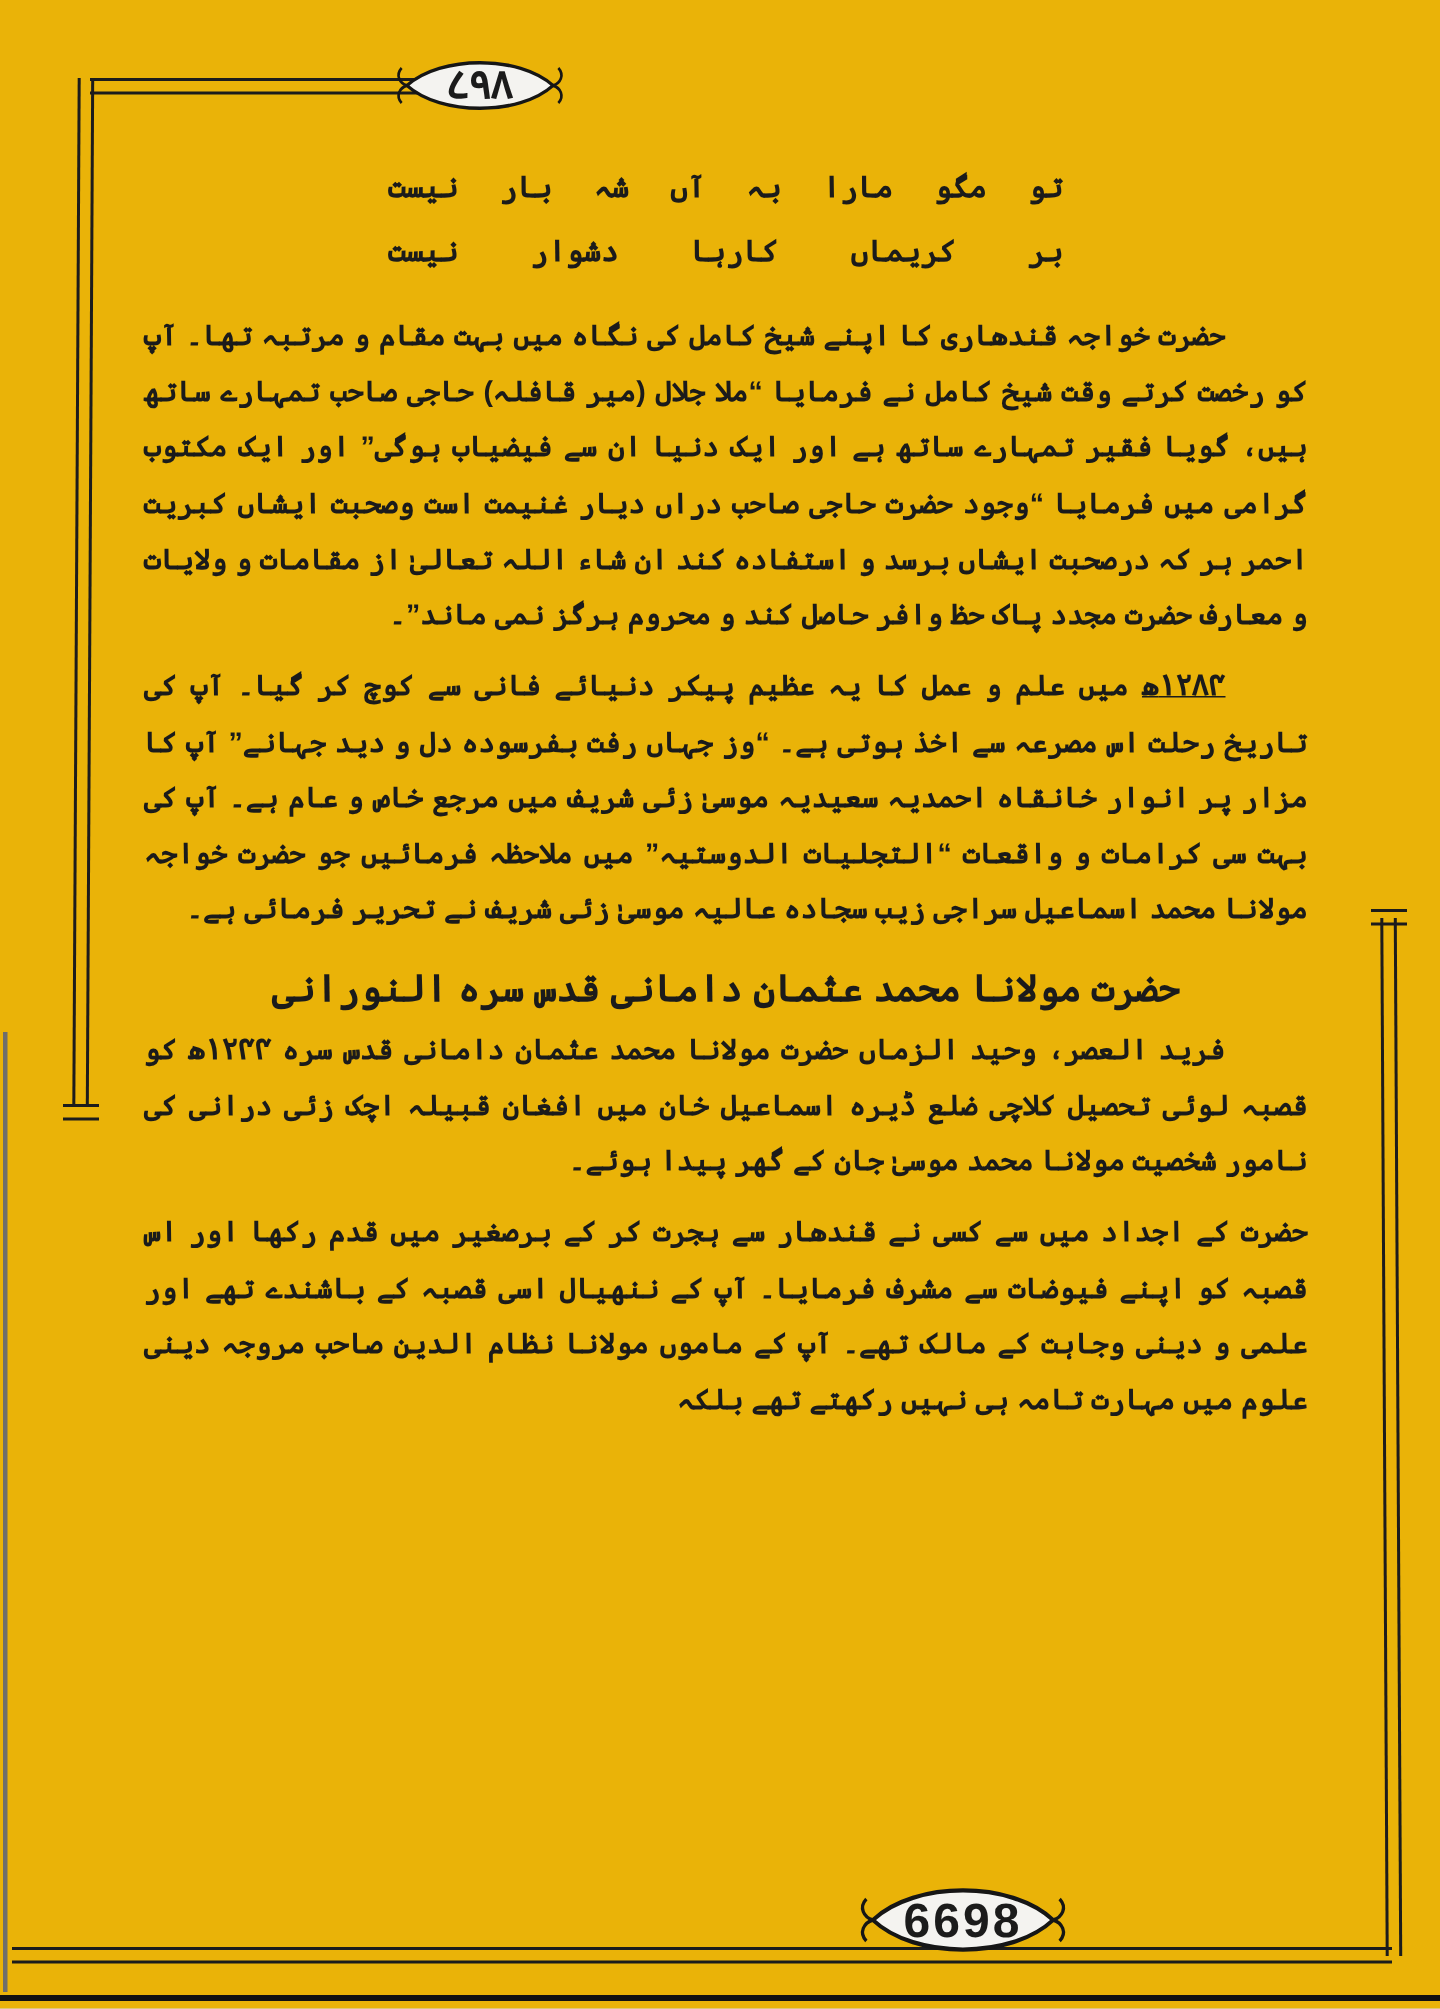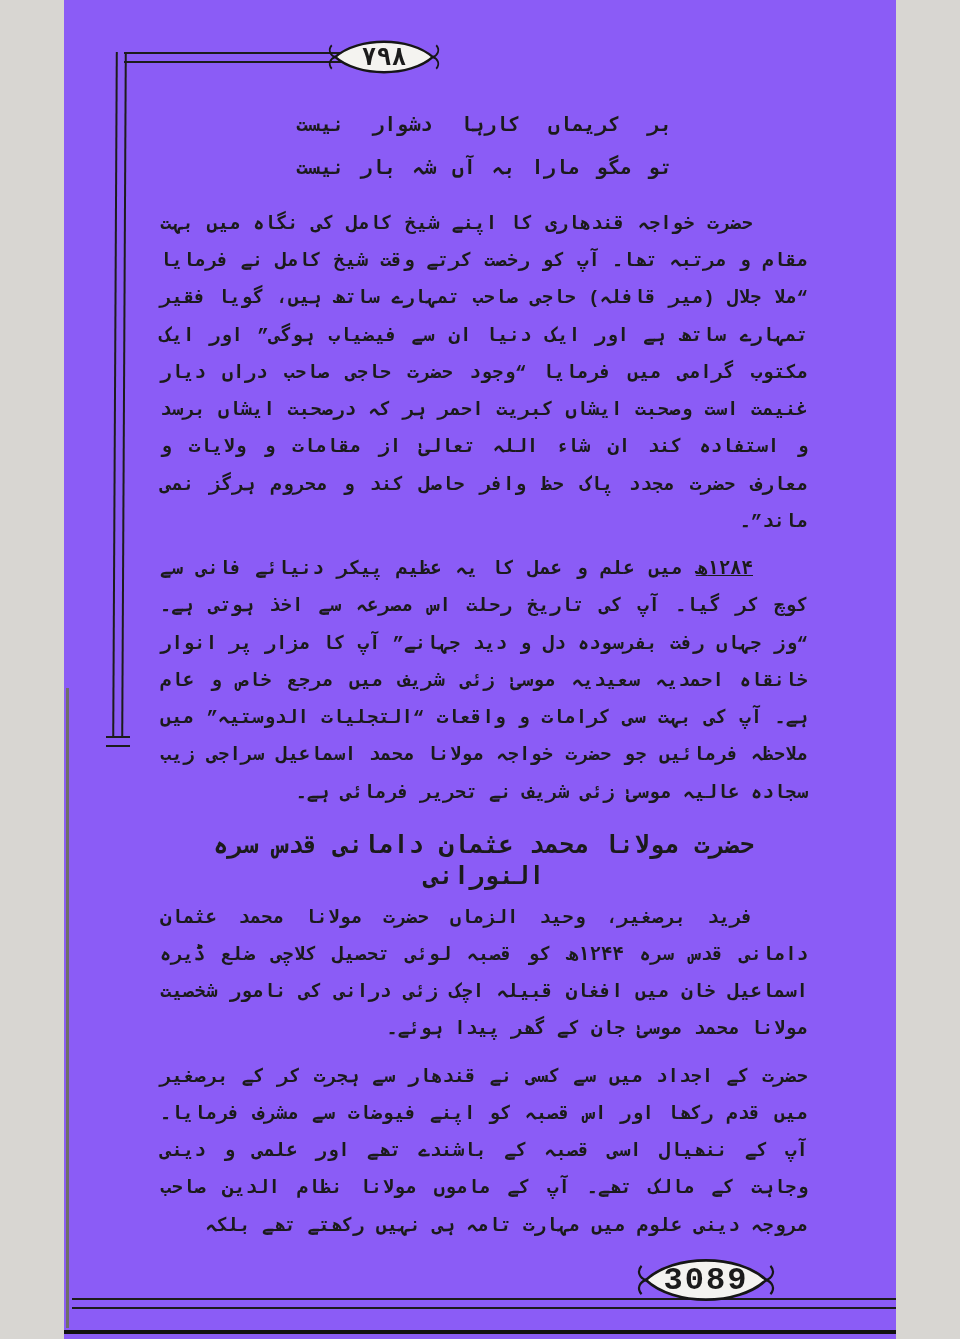--- a/index.html
+++ b/index.html
@@ -1,22 +1,22 @@
 <!DOCTYPE html>
 <html lang="ur" dir="rtl"><head>
 <meta charset="utf-8">
 <style>
   html,body{margin:0;padding:0;background:#d8d6d2;}
   .scan-page{
     position:relative;
-    width:832px;height:1339px;
+    width:960px;height:1339px;
     margin:0 auto;
-    background:#8b5cf6;
+    background:#eab308;
     overflow:hidden;
-    font-family:Liberation Mono, monospace;
+    font-family:Liberation Sans, sans-serif;
     color:#1b1b1b;
     direction:rtl;
   }
   
   .dbl-h{position:absolute;height:7px;border-top:2px solid #1c1c1c;border-bottom:2px solid #1c1c1c;}
   .dbl-v{position:absolute;width:7px;border-left:2px solid #1c1c1c;border-right:2px solid #1c1c1c;}
   .frame-top{top:52px;left:60px;width:250px;}          
   .frame-right{top:52px;left:50px;height:686px;transform:rotate(0.3deg);}
   .frame-right-cap{top:736px;left:42px;width:24px;}
   .frame-left{top:612px;left:922px;height:692px;transform:rotate(-0.3deg);}
@@ -86,34 +86,34 @@
   </div>
 
   <div class="cartouche cartouche-bottom">
     <svg viewBox="0 0 170 64" preserveAspectRatio="none">
       <path d="M16,32 C48,4 122,4 154,32 C122,60 48,60 16,32 Z" fill="#f4f3f0" stroke="#161616" stroke-width="3"></path>
       <path d="M16,32 c-7,-2 -11,-9 -5,-15" fill="none" stroke="#161616" stroke-width="2.5"></path>
       <path d="M16,32 c-7,2 -11,9 -5,15" fill="none" stroke="#161616" stroke-width="2.5"></path>
       <path d="M154,32 c7,-2 11,-9 5,-15" fill="none" stroke="#161616" stroke-width="2.5"></path>
       <path d="M154,32 c7,2 11,9 5,15" fill="none" stroke="#161616" stroke-width="2.5"></path>
     </svg>
-    <span class="num">3089</span>
+    <span class="num">6698</span>
   </div>
 
   <div class="text-col">
 
 
     <div class="couplet">
+      <div class="couplet-line">تو مگو مارا بہ آں شہ بار نیست</div>
       <div class="couplet-line">بر کریماں کارہا دشوار نیست</div>
-      <div class="couplet-line">تو مگو مارا بہ آں شہ بار نیست</div>
     </div>
 
     <p class="body-par indent">حضرت خواجہ قندھاری کا اپنے شیخ کامل کی نگاہ میں بہت مقام و مرتبہ تھا۔ آپ کو رخصت کرتے وقت شیخ کامل نے فرمایا “ملا جلال (میر قافلہ) حاجی صاحب تمہارے ساتھ ہیں، گویا فقیر تمہارے ساتھ ہے اور ایک دنیا ان سے فیضیاب ہوگی” اور ایک مکتوب گرامی میں فرمایا “وجود حضرت حاجی صاحب دراں دیار غنیمت است وصحبت ایشاں کبریت احمر ہر کہ درصحبت ایشاں برسد و استفادہ کند ان شاء اللہ تعالیٰ از مقامات و ولایات و معارف حضرت مجدد پاک حظ وافر حاصل کند و محروم ہرگز نمی ماند”۔</p>
 
     <p class="body-par indent"><span class="u">۱۲۸۴ھ</span><span> میں علم و عمل کا یہ عظیم پیکر دنیائے فانی سے کوچ کر گیا۔ آپ کی تاریخ رحلت اس مصرعہ سے اخذ ہوتی ہے۔ “وز جہاں رفت بفرسودہ دل و دید جہانے” آپ کا مزار پر انوار خانقاہ احمدیہ سعیدیہ موسیٰ زئی شریف میں مرجع خاص و عام ہے۔ آپ کی بہت سی کرامات و واقعات “التجلیات الدوستیہ” میں ملاحظہ فرمائیں جو حضرت خواجہ مولانا محمد اسماعیل سراجی زیب سجادہ عالیہ موسیٰ زئی شریف نے تحریر فرمائی ہے۔</span></p>
 
     <h2 class="sec-heading-long">حضرت مولانا محمد عثمان دامانی قدس سرہ النورانی</h2>
-    <p class="body-par indent">فرید برصغیر، وحید الزماں حضرت مولانا محمد عثمان دامانی قدس سرہ ۱۲۴۴ھ کو قصبہ لوئی تحصیل کلاچی ضلع ڈیرہ اسماعیل خان میں افغان قبیلہ اچک زئی درانی کی نامور شخصیت مولانا محمد موسیٰ جان کے گھر پیدا ہوئے۔</p>
+    <p class="body-par indent">فرید العصر، وحید الزماں حضرت مولانا محمد عثمان دامانی قدس سرہ ۱۲۴۴ھ کو قصبہ لوئی تحصیل کلاچی ضلع ڈیرہ اسماعیل خان میں افغان قبیلہ اچک زئی درانی کی نامور شخصیت مولانا محمد موسیٰ جان کے گھر پیدا ہوئے۔</p>
     <p class="body-par">حضرت کے اجداد میں سے کسی نے قندھار سے ہجرت کر کے برصغیر میں قدم رکھا اور اس قصبہ کو اپنے فیوضات سے مشرف فرمایا۔ آپ کے ننھیال اسی قصبہ کے باشندے تھے اور علمی و دینی وجاہت کے مالک تھے۔ آپ کے ماموں مولانا نظام الدین صاحب مروجہ دینی علوم میں مہارت تامہ ہی نہیں رکھتے تھے بلکہ</p>
 
   </div>
 
 </div>
 
 </body></html>

